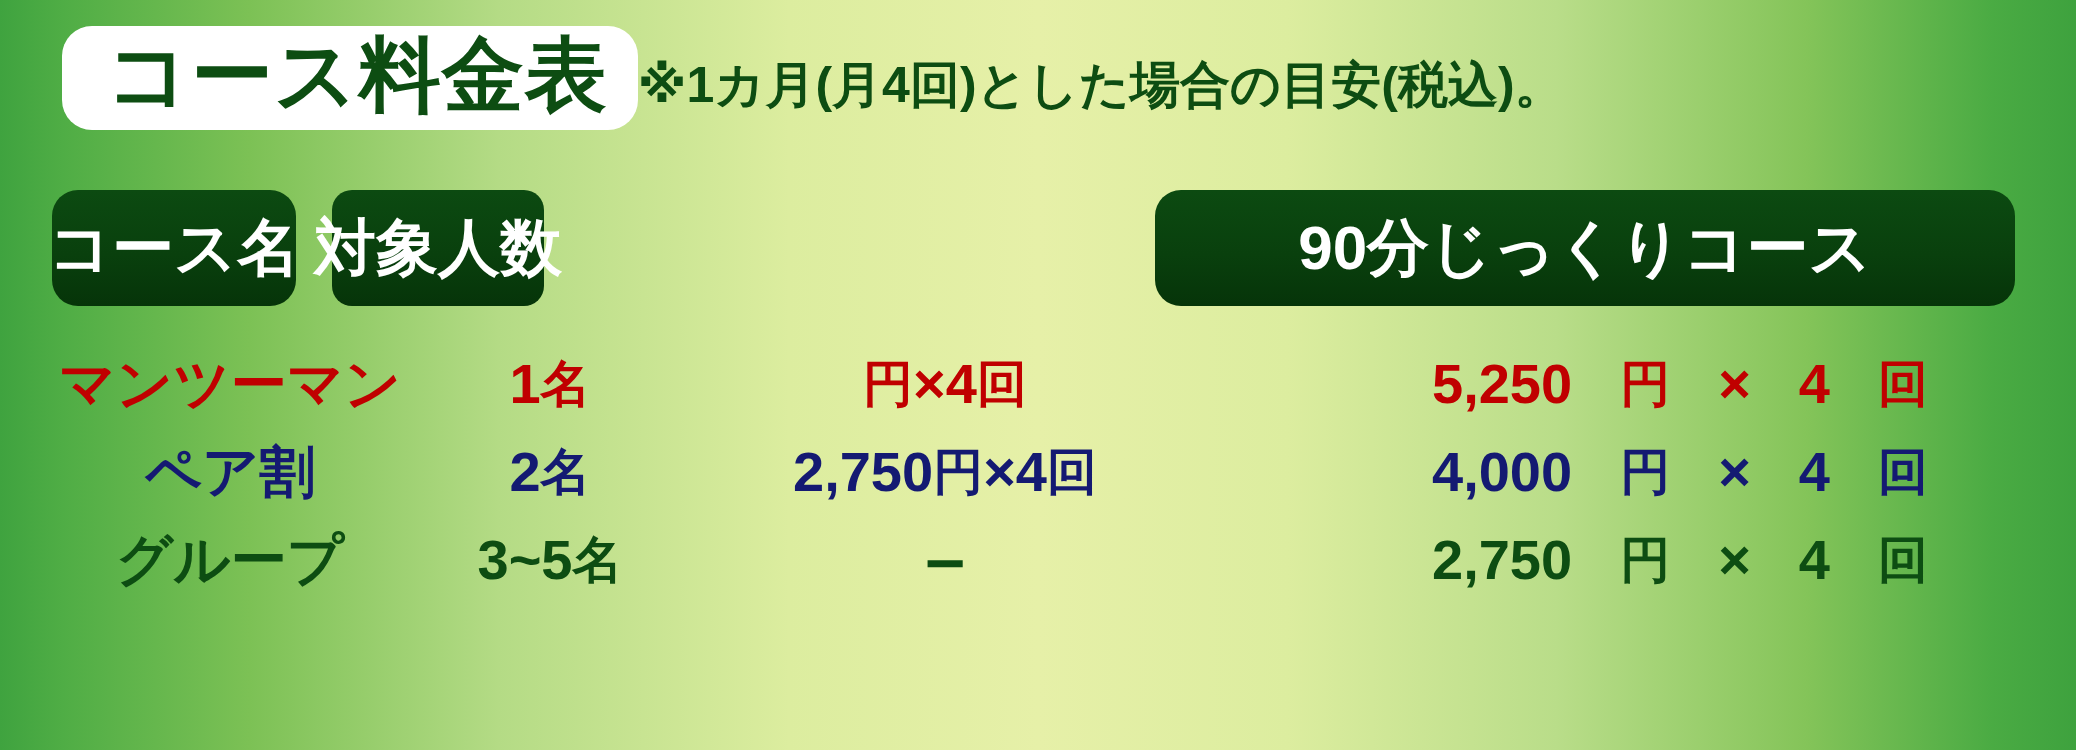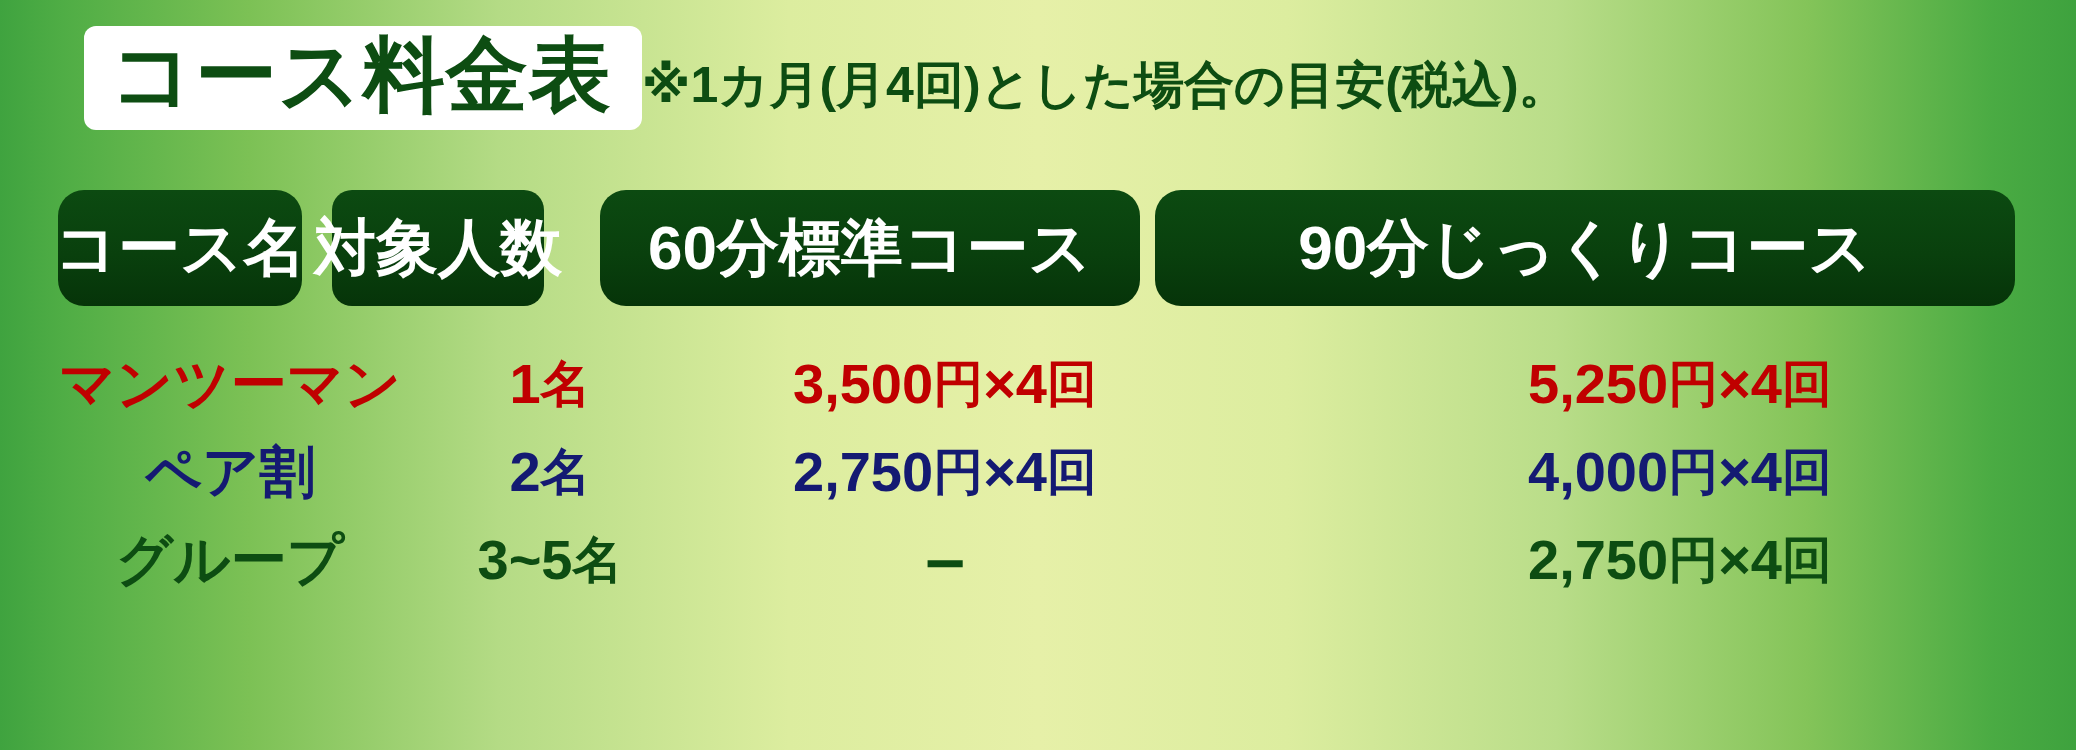--- a/index.html
+++ b/index.html
@@ -38,24 +38,24 @@
   .title-row {
     position: absolute;
     left: 0;
     top: 18px;
     width: 2076px;
     height: 120px;
     display: flex;
     align-items: center;
   }
   .title-badge {
-    margin-left: 84px;
+    margin-left: 62px;
     background: #ffffff;
-    border-radius: 12px;
-    padding: 6px 30px 12px 26px;
+    border-radius: 30px;
+    padding: 6px 30px 12px 44px;
     display: flex;
     align-items: center;
     justify-content: center;
     height: 104px;
     box-sizing: border-box;
   }
   .title-text {
     color: #0d4d12;
     font-size: 82px;
     font-weight: bold;
@@ -93,21 +93,21 @@
   }
   .hcell span {
     color: #ffffff;
     font-size: 62px;
     font-weight: bold;
     line-height: 1;
     white-space: nowrap;
     letter-spacing: 0px;
   }
 
-  .hcell.c0 { left: 58px;   width: 244px; }
+  .hcell.c0 { left: 52px;   width: 244px; }
   .hcell.c1 { left: 332px;  width: 212px; border-radius: 20px; }
   .hcell.c2 { left: 600px;  width: 540px; }
   .hcell.c3 { left: 1155px; width: 860px; }
 
   
   .rows {
     position: absolute;
     left: 0;
     top: 340px;
     width: 2076px;
@@ -122,21 +122,21 @@
     top: 0;
     height: 88px;
     display: flex;
     align-items: center;
     line-height: 1;
     white-space: nowrap;
   }
   .cell.name   { left: 20px;   width: 420px;  justify-content: center; }
   .cell.people { left: 440px;  width: 220px;  justify-content: center; }
   .cell.c60    { left: 665px;  width: 560px;  justify-content: center; }
-  .cell.c90    { left: 1300px; width: 760px;  justify-content: center; }
+  .cell.c90    { left: 1300px; width: 760px;  justify-content: center; gap: 48px; }
 
   .big {
     font-size: 56px;
     font-weight: bold;
   }
   .small {
     font-size: 50px;
     font-weight: bold;
   }
   .dash {
@@ -160,40 +160,36 @@
     <div class="subtitle">※1カ月(月4回)とした場合の目安(税込)。</div>
   </div>
 
   <div class="header-row">
     <div class="hcell c0">
       <span>コース名</span>
     </div>
     <div class="hcell c1">
       <span>対象人数</span>
     </div>
-    <div class="hcell c2">
-      <span>60分標準コース</span>
-    </div>
     <div class="hcell c3">
       <span>90分じっくりコース</span>
     </div>
   </div>
 
   <div class="rows">
 
     <div class="row">
       <div class="cell name red">
         <span class="big">マンツーマン</span>
       </div>
       <div class="cell people red">
         <span class="big">1</span>
           <span class="small">名</span>
       </div>
       <div class="cell c60 red">
-        <span class="big">3,500</span>
           <span class="small">円</span>
           <span class="big">×</span>
           <span class="big">4</span>
           <span class="small">回</span>
       </div>
       <div class="cell c90 red">
         <span class="big">5,250</span>
           <span class="small">円</span>
           <span class="big">×</span>
           <span class="big">4</span>

